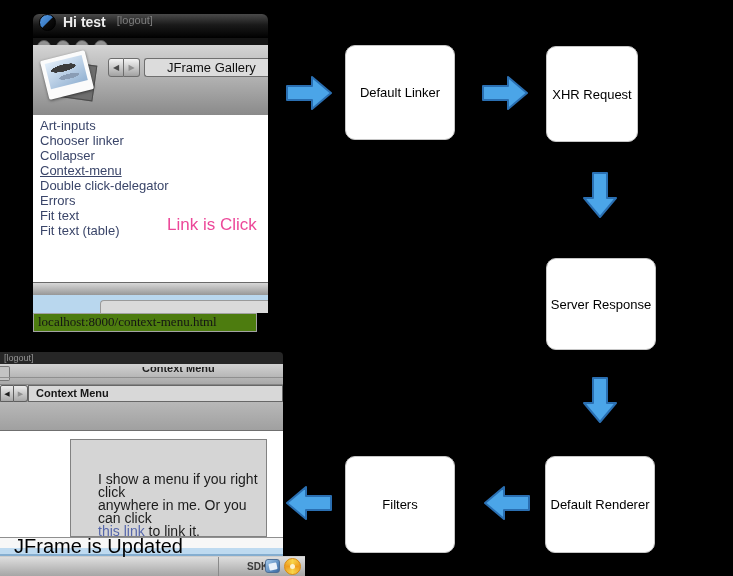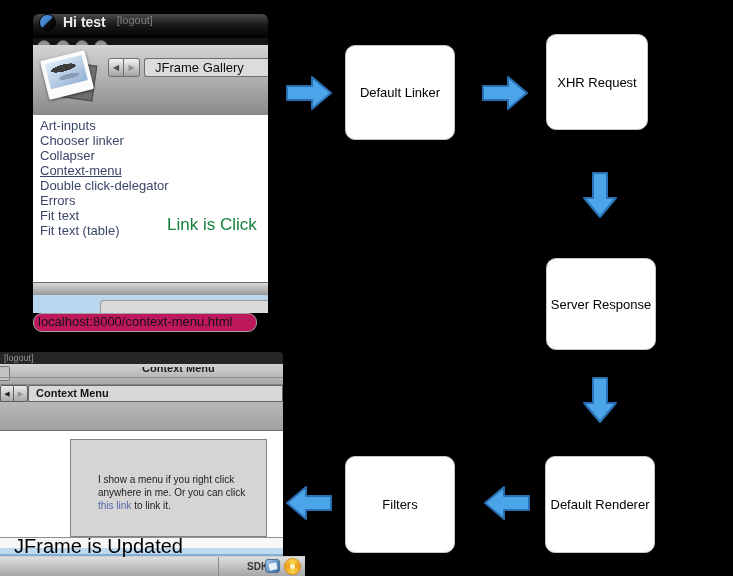--- a/index.html
+++ b/index.html
@@ -31,38 +31,38 @@
       radial-gradient(ellipse 45% 16% at 55% 68%,#8a9db5 0 60%,transparent 61%),
       linear-gradient(160deg,#e2eefa 0%,#b7cde4 55%,#93b2d2 100%);}
   .tw-nav{position:absolute;left:75px;top:13px;display:flex;align-items:stretch;right:0;}
   .nav-btn{width:16px;height:19px;box-sizing:border-box;border:1px solid #6d6d6d;
     background:linear-gradient(#f4f4f4,#a2a2a2);display:flex;align-items:center;justify-content:center;
     font-size:8px;}
   .nav-btn.back{border-radius:3px 0 0 3px;color:#4a4a4a;}
   .nav-btn.fwd{border-radius:0 3px 3px 0;border-left:none;color:#8f8f8f;}
   .nav-field{flex:1;height:19px;box-sizing:border-box;margin-left:4px;background:#dcdcdc;
     border:1px solid #6f6f6f;border-right:none;border-radius:3px 0 0 3px;
-    font-size:13px;color:#101010;line-height:17px;padding-left:10px;}
+    font-size:13px;color:#101010;line-height:17px;padding-left:22px;}
   .tw-content{position:relative;height:167px;background:#fff;overflow:hidden;
     padding:3px 0 0 7px;box-sizing:border-box;}
   .glink{font-size:13px;line-height:15px;color:#3a4569;}
   .glink.underline{text-decoration:underline;}
-  .overlay-caption{position:absolute;left:134px;top:100px;font-size:17px;color:#15803d;white-space:nowrap;}
+  .overlay-caption{position:absolute;left:134px;top:100px;font-size:17px;color:#ec4899;white-space:nowrap;}
   .tw-strip{height:13px;background:linear-gradient(#d8d8d8,#979797);border-top:1px solid #6a6a6a;box-sizing:border-box;}
   .tw-bluebar{position:relative;height:18px;background:#b9d7ee;}
   .tw-panel{position:absolute;left:67px;right:0;top:5px;bottom:0;background:#dadada;
     border:1px solid #9a9a9a;border-right:none;border-bottom:none;border-radius:4px 0 0 0;}
-  .tw-bubble{width:224px;height:19px;box-sizing:border-box;background:#be185d;border:1px solid #a2a2a2;
-    border-radius:9px;font-size:13px;color:#141414;line-height:16px;padding-left:4px;}
+  .tw-bubble{width:224px;height:19px;box-sizing:border-box;background:#4d7c0f;border:1px solid #a2a2a2;
+    border-radius:0;font-size:13px;color:#141414;line-height:16px;padding-left:4px;font-family:Liberation Serif, serif;}
 
   
   .flow-box{position:absolute;background:#fff;border:1px solid #c6c6c6;border-radius:10px;
     display:flex;align-items:center;justify-content:center;font-size:13px;color:#000;text-align:center;box-sizing:border-box;}
   #box-default-linker{left:345px;top:45px;width:110px;height:95px;}
-  #box-xhr-request{left:546px;top:34px;width:102px;height:96px;}
+  #box-xhr-request{left:546px;top:46px;width:92px;height:96px;}
   #box-server-response{left:546px;top:258px;width:110px;height:92px;}
   #box-default-renderer{left:545px;top:456px;width:110px;height:97px;}
   #box-filters{left:345px;top:456px;width:110px;height:97px;}
   .arrow{position:absolute;}
   #arrow-1{left:286px;top:74px;}
   #arrow-2{left:482px;top:74px;}
   #arrow-3{left:581px;top:172px;}
   #arrow-4{left:581px;top:377px;}
   #arrow-5{left:484px;top:484px;}
   #arrow-6{left:286px;top:484px;}
@@ -82,21 +82,21 @@
   .bw-navbar .nav-btn{width:14px;height:17px;font-size:7px;background:linear-gradient(#ececec,#a8a8a8);border-color:#5e5e5e;}
   .bw-navbar .nav-btn.back{border-radius:2px 0 0 0;color:#1c1c1c;}
   .bw-navbar .nav-btn.fwd{color:#8f8f8f;}
   .bw-field{flex:1;box-sizing:border-box;background:#d8d8d8;border:1px solid #676767;
     font-size:11px;font-weight:bold;color:#161616;line-height:15px;padding-left:7px;}
   .bw-toolbar2{position:absolute;left:0;top:402px;width:283px;height:29px;
     background:linear-gradient(#b8b8b8,#a0a0a0);border-bottom:1px solid #6f6f6f;box-sizing:border-box;}
   .bw-content{position:absolute;left:0;top:431px;width:283px;height:106px;background:#fff;}
   .bw-graybox{position:absolute;left:70px;top:8px;width:197px;height:98px;background:#d5d5d5;
     border:1px solid #828282;box-sizing:border-box;}
-  .bw-text{margin:33px 0 8px 27px;font-size:10px;line-height:13px;color:#1c1c1c;}
+  .bw-text{margin:33px 0 8px 27px;font-size:14px;line-height:13px;color:#1c1c1c;}
   .bw-text .inline-link{color:#5566aa;}
   .bw-whiteband{position:absolute;left:0;top:537px;width:283px;height:11px;background:#f7f7f7;
     border-top:1px solid #8f8f8f;box-sizing:border-box;}
   .bw-blueband{position:absolute;left:0;top:548px;width:283px;height:8px;background:#bedaf0;
     border-bottom:2px solid #85aed0;box-sizing:border-box;}
   .bw-caption{position:absolute;left:14px;top:535px;font-size:20px;color:#000;z-index:5;}
   .bw-statusbar{position:absolute;left:0;top:556px;width:305px;height:20px;
     background:linear-gradient(#dedede,#a6a6a6);border-top:1px solid #cdcdcd;box-sizing:border-box;}
   .sb-divider{position:absolute;left:218px;top:0;bottom:0;width:1px;background:#8a8a8a;}
   .sb-sdk{position:absolute;left:247px;top:4px;font-size:10px;font-weight:bold;color:#3a3a3a;}

